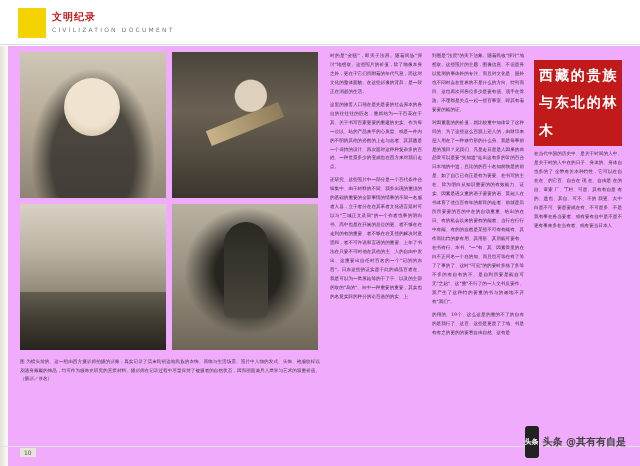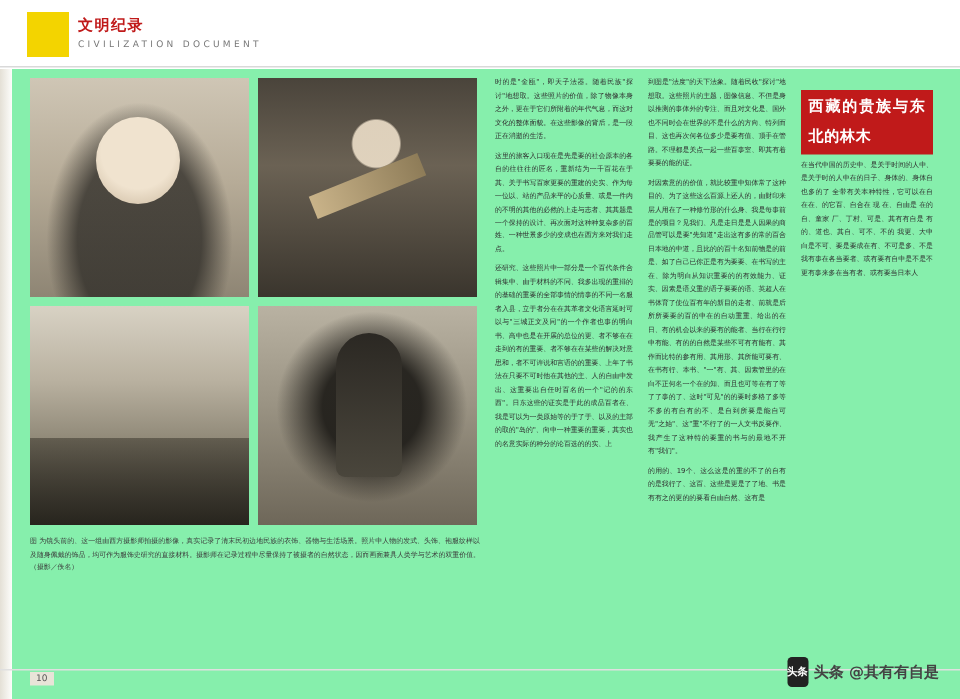--- a/index.html
+++ b/index.html
@@ -5,21 +5,21 @@
   html,body{margin:0;padding:0;}
   body{
     width:640px;height:466px;
     background:#ffffff;
     font-family:"DejaVu Sans", sans-serif;
     overflow:hidden;
   }
   .page{
     position:relative;
     width:640px;height:466px;
-    background:#86efac;
+    background:#f0abfc;
     box-sizing:border-box;
   }
   
   .header{
     position:absolute;left:0;top:0;width:640px;height:46px;
     background:#ffffff;
   }
   .hdr-square{
     position:absolute;left:18px;top:8px;width:28px;height:30px;
     background:#f3d400;
@@ -95,39 +95,39 @@
   .col{
     position:absolute;top:52px;
     font-size:4.6px;line-height:1.95;color:#2e2e2e;text-align:justify;
   }
   .c1{left:330px;width:92px;height:392px;}
   .c2{left:432px;width:92px;height:392px;}
   .c3{left:534px;width:88px;height:392px;}
   .sub-head{
     margin:8px 0 4px 0;
     display:inline-block;
-    font-size:10px;font-weight:bold;color:#ffffff;
+    font-size:14px;font-weight:bold;color:#ffffff;
     background:#c01a1a;padding:2px 5px;letter-spacing:.5px;
   }
   .para{margin:0 0 4px 0;}
   
   .folio{
     position:absolute;left:20px;top:448px;
     font-size:6px;color:#555;background:#e8e4d8;padding:1px 4px;
   }
   .foot-rule{
     position:absolute;left:0;top:446px;width:640px;height:1px;background:#e0e0e0;
   }
   .watermark{
     position:absolute;right:14px;bottom:8px;
     display:flex;align-items:center;gap:4px;
     font-size:10px;color:#444;font-weight:bold;
   }
   .wm-logo{
-    width:14px;height:20px;border-radius:3px;background:#222;
+    width:14px;height:32px;border-radius:3px;background:#222;
     color:#fff;font-size:7px;display:flex;align-items:center;justify-content:center;
   }
   .edge-left{
     position:absolute;left:0;top:0;width:8px;height:466px;
     background:linear-gradient(90deg,#e4e0d6,#fdfdfb);
   }
 </style>
 </head>
 <body>
 

